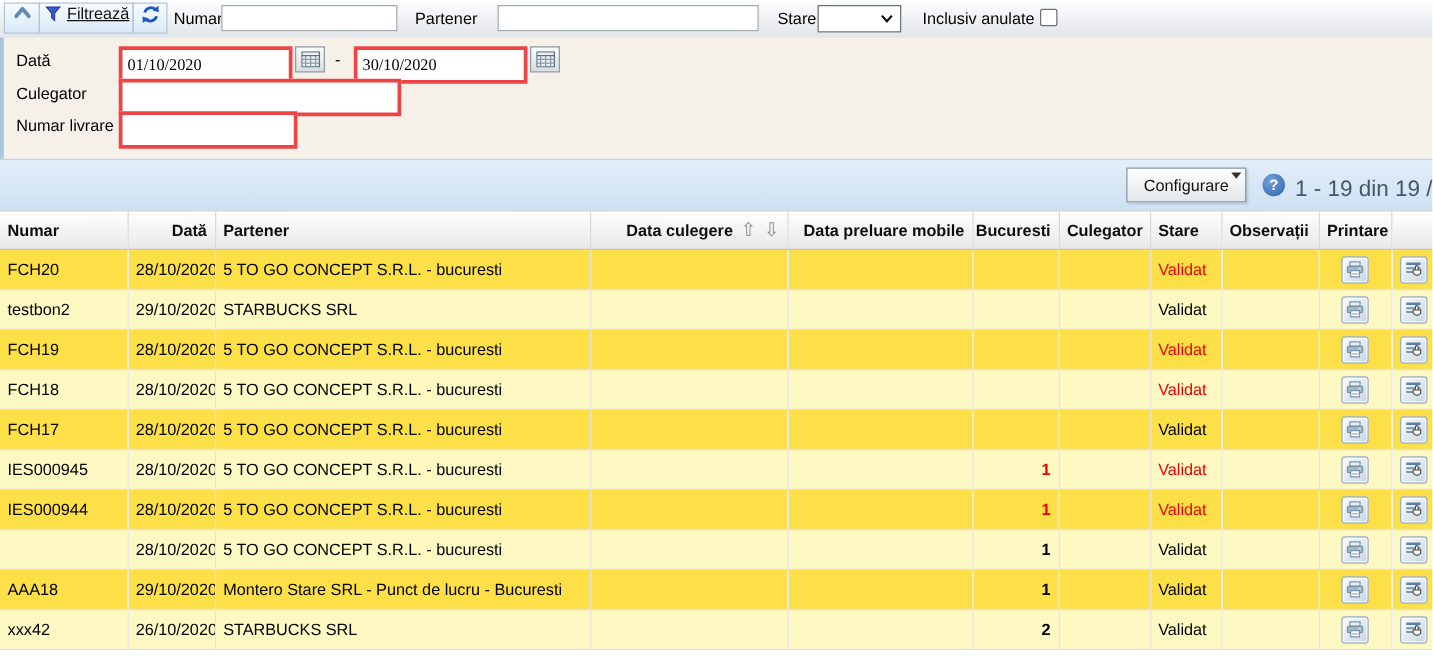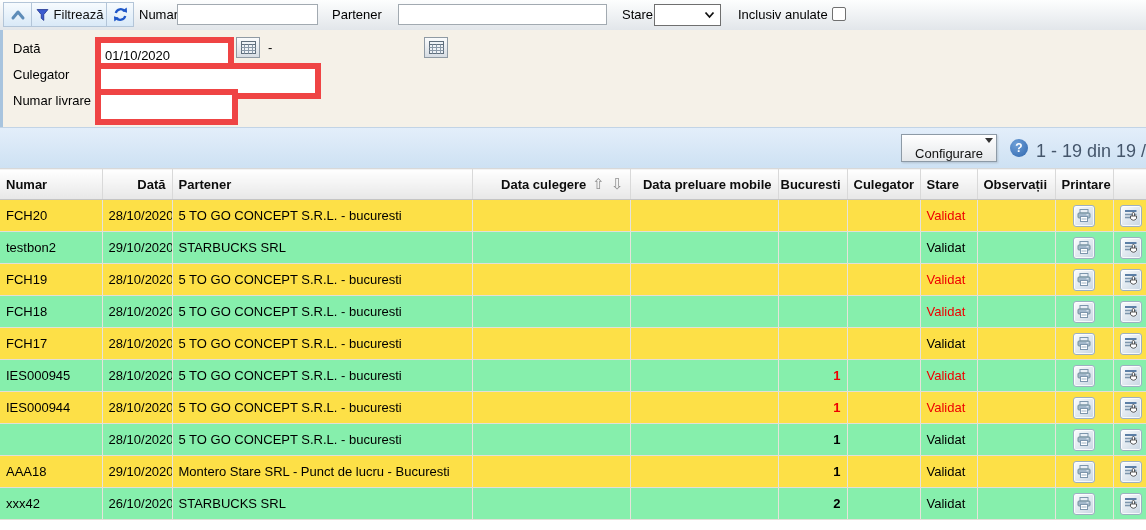--- a/index.html
+++ b/index.html
@@ -3,68 +3,68 @@
 <meta charset="utf-8">
 <style>
   html,body{margin:0;padding:0;background:#fff;width:1146px;height:530px;overflow:hidden;
     font-family:"Liberation Sans","DejaVu Sans",sans-serif;font-size:13px;color:#000;}
   .stage{position:relative;width:1146px;height:530px;}
 
   
   .topbar{position:absolute;left:0;top:0;width:1146px;height:30px;
     background:linear-gradient(#fdfefe,#e2e6ea);border-bottom:1px solid #d3d7db;}
   .tb-btn{position:absolute;top:2px;height:25px;box-sizing:border-box;border:1px solid #b3c5d8;
-    background:linear-gradient(#f7fbfe,#d9e9f7);display:flex;align-items:center;justify-content:center;
-    gap:4px;cursor:pointer;}
+    background:linear-gradient(#f7fbfe,#d9e9f7);display:flex;justify-content:center;
+    gap:4px;cursor:pointer;text-decoration:underline;}
   .btn-collapse{left:3px;width:29px;}
   .btn-filter{left:31px;width:76px;font-size:13px;color:#111;}
   .btn-refresh{left:106px;width:28px;}
   .tb-label{position:absolute;top:7px;font-size:13px;color:#000;}
   .tb-input{position:absolute;box-sizing:border-box;height:21px;border:1px solid #a2aab1;
     background:#fff;font-family:inherit;font-size:13px;padding:1px 4px;}
   .selectbox{position:absolute;box-sizing:border-box;height:22px;border:1px solid #6f6f6f;
     background:#fff;display:flex;align-items:center;justify-content:flex-end;padding-right:5px;cursor:pointer;}
   .checkbox{position:absolute;box-sizing:border-box;width:14px;height:14px;border:1px solid #707070;
     background:#fff;border-radius:2px;cursor:pointer;}
 
   
   .filterpanel{position:absolute;left:0;top:30px;width:1146px;height:97px;box-sizing:border-box;
     background:#f5f1e8;border-left:3px solid #a8c4de;}
   .fp-label{position:absolute;font-size:13px;color:#000;}
-  .fp-input{position:absolute;box-sizing:border-box;height:21px;border:6px solid #ef4444;
-    background:#fff;font-family:Liberation Sans, sans-serif;font-size:13px;padding:12px 4px;}
+  .fp-input{position:absolute;box-sizing:border-box;height:21px;border:3px solid #ef4444;
+    background:#fff;font-family:Liberation Serif, serif;font-size:13px;padding:12px 4px;}
   .cal-btn{position:absolute;box-sizing:border-box;width:24px;height:21px;border:1px solid #8f9aa4;
     background:linear-gradient(#fafbfc,#d7dde3);display:flex;align-items:center;justify-content:center;cursor:pointer;}
   .dash{position:absolute;font-size:13px;}
 
   
   .bluebar{position:absolute;left:0;top:127px;width:1146px;height:41px;
     background:linear-gradient(#e3eefa,#cde1f3);border-top:1px solid #c2d4e6;}
   .btn-config{position:absolute;left:901px;top:6px;width:96px;height:28px;box-sizing:border-box;
     border:1px solid #8d9aa6;background:linear-gradient(#ffffff,#e4e7ea);font-size:13px;color:#111;
-    display:flex;align-items:flex-end;justify-content:center;cursor:pointer;box-shadow:1px 1px 2px rgba(0,0,0,.15);}
+    display:flex;align-items:center;justify-content:center;cursor:pointer;box-shadow:1px 1px 2px rgba(0,0,0,.15);}
   .cfg-caret{position:absolute;right:3px;top:3px;width:0;height:0;border-left:4px solid transparent;
     border-right:4px solid transparent;border-top:5px solid #333;}
   .help-icon{position:absolute;left:1010px;top:11px;width:18px;height:18px;border-radius:50%;
     background:radial-gradient(circle at 35% 30%,#6fa0d8,#2f66ad);color:#fff;font-weight:bold;font-size:12px;
     display:flex;align-items:center;justify-content:center;cursor:pointer;}
   .pagetext{position:absolute;left:1036px;top:13px;font-size:18px;color:#45566b;white-space:nowrap;}
   .pagetext b{color:#16202c;}
 
   
   table.grid{position:absolute;left:0;top:168px;width:1146px;border-collapse:collapse;table-layout:fixed;}
   table.grid th{height:31px;box-sizing:border-box;background:linear-gradient(#ffffff,#e7e7e7);
     border-top:1px solid #d8d8d8;border-bottom:1px solid #c4c4c4;border-right:1px solid #d9d9d9;
     font-size:13px;font-weight:bold;color:#0d0d0d;padding:0 6px;white-space:nowrap;overflow:hidden;cursor:pointer;}
   table.grid th:last-child{border-right:none;}
   table.grid td{height:32px;box-sizing:border-box;border-bottom:1px solid #e2dfd7;border-right:1px solid #e6e3db;
     font-size:13px;padding:0 6px;white-space:nowrap;overflow:hidden;vertical-align:middle;}
   table.grid td:last-child{border-right:none;}
   tr.even td{background:#fde047;}
-  tr.odd td{background:#86efac;}
+  tr.odd td{background:#fef9c3;}
   .al{text-align:left;} .ar{text-align:right;} .ac{text-align:center;}
   .stare{font-weight:normal;} .red{color:#ee0000;} .blk{color:#000;}
   .nrp{font-weight:bold;}
   .sort-ic{color:#8f8f8f;font-weight:normal;font-size:15px;margin-left:6px;cursor:pointer;}
   .hcell{display:flex;align-items:center;}
   .hcell.ar{justify-content:flex-end;}
   .icon-btn{display:inline-flex;width:22px;height:22px;box-sizing:border-box;border:1px solid #9db0c2;
     border-radius:3px;background:linear-gradient(135deg,#fcfdfe,#c7d5e2);align-items:center;justify-content:center;
     cursor:pointer;box-shadow:inset 0 0 0 1px rgba(255,255,255,.8);}
 </style>
@@ -118,20 +118,21 @@
         <g stroke="#8a99a8">
             <line x1="3.5" y1="3.5" x2="3.5" y2="12.5"></line>
             <line x1="7.5" y1="3.5" x2="7.5" y2="12.5"></line>
             <line x1="11.5" y1="3.5" x2="11.5" y2="12.5"></line>
             <line x1="0.5" y1="6.5" x2="14.5" y2="6.5"></line>
             <line x1="0.5" y1="9.5" x2="14.5" y2="9.5"></line>
           </g>
       </svg>
     </span>
     <span class="dash" style="left:265px;top:10px">-</span>
+    <input class="fp-input" style="left: 280px; top: 7px; width: 139px;" value="30/10/2020">
     <span class="cal-btn" style="left:421px;top:7px">
       <svg width="15" height="13" viewBox="0 0 15 13">
         <rect x="0.5" y="0.5" width="14" height="12" fill="#eef2f6" stroke="#5f6e7c"></rect>
         <line x1="0.5" y1="3.5" x2="14.5" y2="3.5" stroke="#5f6e7c"></line>
         <g stroke="#8a99a8">
             <line x1="3.5" y1="3.5" x2="3.5" y2="12.5"></line>
             <line x1="7.5" y1="3.5" x2="7.5" y2="12.5"></line>
             <line x1="11.5" y1="3.5" x2="11.5" y2="12.5"></line>
             <line x1="0.5" y1="6.5" x2="14.5" y2="6.5"></line>
             <line x1="0.5" y1="9.5" x2="14.5" y2="9.5"></line>

